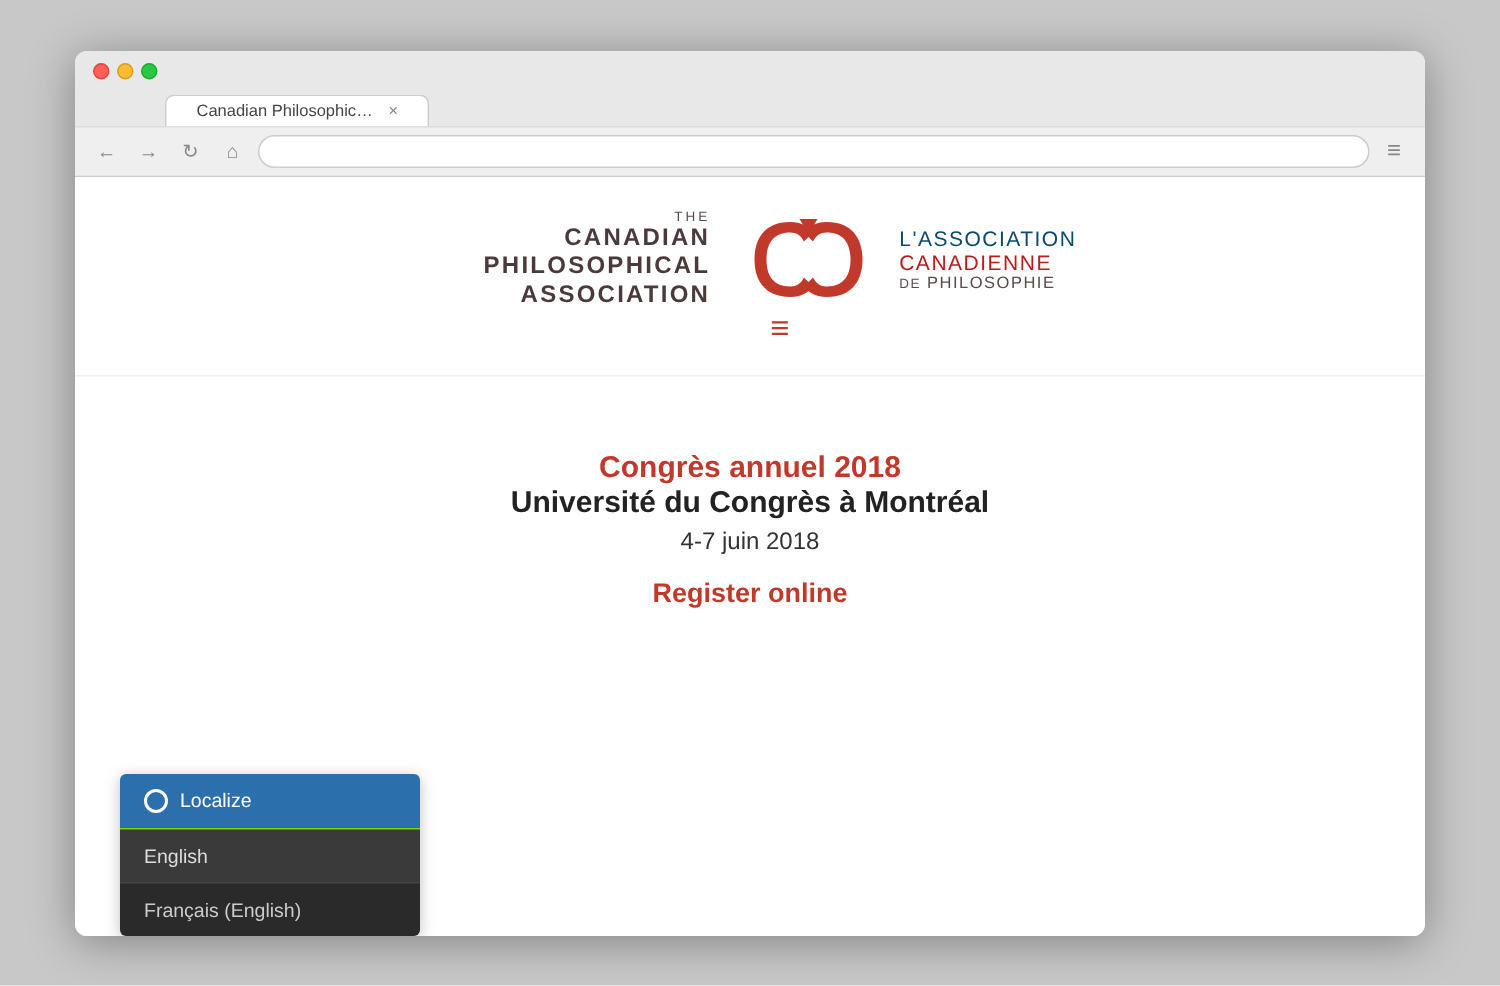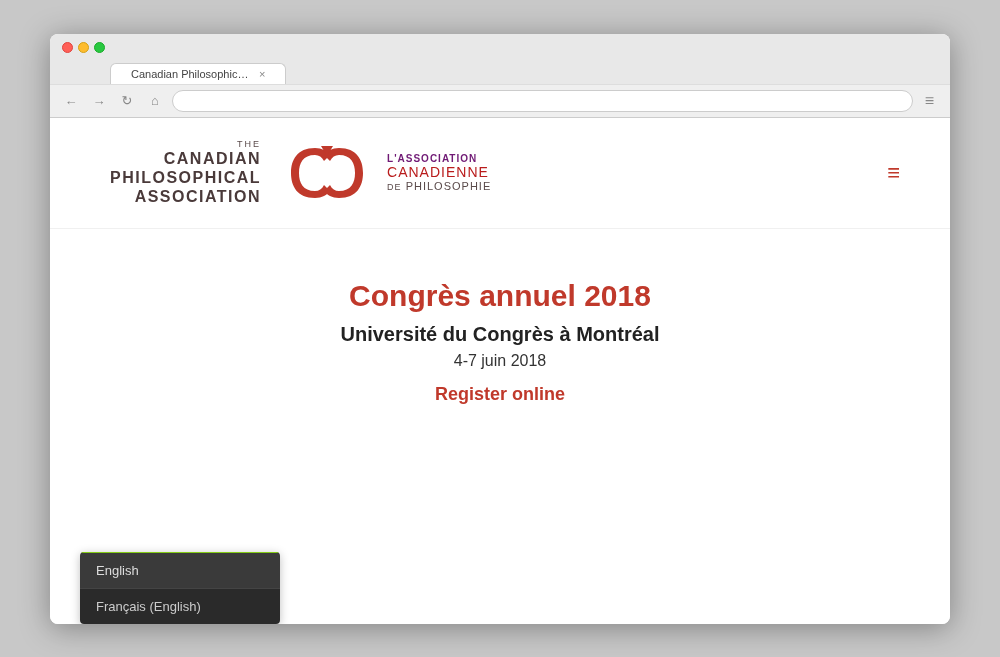--- a/index.html
+++ b/index.html
@@ -131,22 +131,23 @@
       background: #ffffff;
       position: relative;
       overflow: hidden;
     }
 
     
     .site-header {
       display: flex;
       align-items: center;
       justify-content: space-between;
-      padding: 20px 50px 20px 60px;
+      padding: 20px 20px 20px 60px;
       border-bottom: 1px solid #f0f0f0;
+      flex-direction: column;
     }
 
     .logo-container {
       display: flex;
       align-items: center;
       gap: 0;
     }
 
     .logo-text-left {
       text-align: right;
@@ -177,23 +178,23 @@
       justify-content: center;
       margin: 0 10px;
     }
 
     .logo-text-right {
       text-align: left;
       margin-left: 10px;
     }
 
     .logo-text-right .lassociation {
-      font-size: 10px;
-      font-weight: 700;
-      color: #701a75;
+      font-size: 14px;
+      font-weight: 400;
+      color: #0c4a6e;
       letter-spacing: 1px;
       text-transform: uppercase;
     }
 
     .logo-text-right .canadienne {
       font-size: 14px;
       font-weight: 400;
       color: #b91c1c;
       letter-spacing: 1px;
       text-transform: uppercase;
@@ -220,24 +221,23 @@
     
     .main-content {
       display: flex;
       flex-direction: column;
       align-items: center;
       padding: 50px 20px 30px 20px;
       text-align: center;
     }
 
     .congress-title {
-      font-size: 30px;
+      font-size: 20px;
       font-weight: 700;
       color: #c0392b;
-      margin-bottom: 10px;
     }
 
     .university-name {
       font-size: 20px;
       font-weight: 700;
       color: #222;
       margin-bottom: 6px;
     }
 
     .date-text {
@@ -385,20 +385,24 @@
     </div>
 
     <div class="main-content">
       <h1 class="congress-title">Congrès annuel 2018</h1>
       <h2 class="university-name">Université du Congrès à Montréal</h2>
       <p class="date-text">4-7 juin 2018</p>
       <a class="register-link">Register online</a>
     </div>
 
     <div class="localize-dropdown">
+      <div class="localize-header">
+        <span class="localize-circle-icon"></span>
+        <span>Localize</span>
+      </div>
       <div class="localize-option active">
         <span>English</span>
       </div>
       <div class="localize-option-fr">
         <span>Français (English)</span>
       </div>
     </div>
 
   </div>
 </div>

